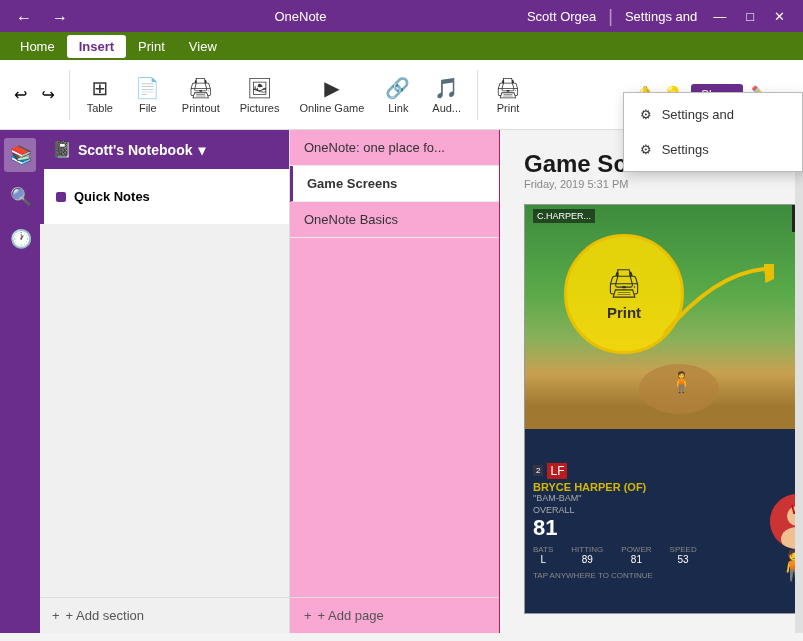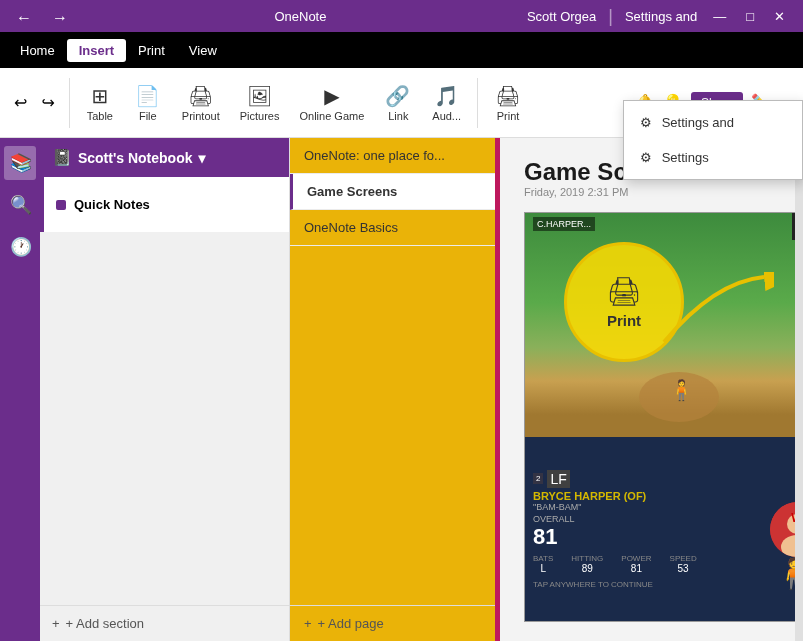--- a/index.html
+++ b/index.html
@@ -21,22 +21,22 @@
     }
     .titlebar-title { font-size: 13px; }
     .titlebar-controls { display: flex; gap: 4px; }
     .titlebar-controls button {
       background: none; border: none; color: white; font-size: 13px; cursor: pointer; padding: 2px 8px;
     }
     .titlebar-right { display: flex; align-items: center; gap: 8px; }
 
     
     .menubar {
-      background: #000000;
-      height: 36px;
+      background: #4d7c0f;
+      height: 28px;
       display: flex;
       align-items: center;
       padding: 0 8px;
       color: white;
     }
     .menubar-item {
       padding: 4px 12px;
       cursor: pointer;
       font-size: 13px;
       border-radius: 3px;
@@ -149,22 +149,22 @@
       align-items: center;
       gap: 6px;
       cursor: pointer;
       color: #555;
       font-size: 13px;
     }
 
     
     .pages-panel {
       width: 210px;
-      background: #eab308;
-      border-right: 5px solid #be185d;
+      background: #f9a8d4;
+      border-right: 1px solid #be185d;
       display: flex;
       flex-direction: column;
     }
     .page-list { flex: 1; overflow-y: auto; }
     .page-item {
       padding: 10px 14px;
       cursor: pointer;
       font-size: 13px;
       color: #333;
       border-bottom: 1px solid #ebebeb;
@@ -432,21 +432,21 @@
       <span>+ Add page</span>
     </div>
   </div>
 
   <div class="content-area">
     <div class="page-title-area">
       <div class="page-title-text">Game Screens</div>
       <div class="page-meta">
         <span>Friday,</span>
         <span>2019</span>
-        <span>2:31 PM</span>
+        <span>5:31 PM</span>
       </div>
     </div>
 
     
     <div style="position:relative;display:inline-block;">
       
       <div class="screenshot-container">
 
         <div class="baseball-field">
           <div style="position:absolute;top:4px;left:8px;color:white;font-size:9px;background:rgba(0,0,0,0.5);padding:2px 4px;">C.HARPER...</div>
@@ -459,21 +459,21 @@
           <div style="position:absolute;bottom:15px;left:50%;transform:translateX(-50%);width:80px;height:50px;background:rgba(180,130,60,0.7);border-radius:50%;"></div>
 
           <div style="position:absolute;bottom:35px;left:47%;color:white;font-size:20px;">🧍</div>
 
         </div>
 
         <div class="player-card">
           <div class="player-info">
             <div style="display:flex;align-items:center;gap:4px;margin-bottom:2px;">
               <span style="background:#334;color:white;font-size:8px;padding:1px 3px;">2</span>
-              <span style="background:#404040;color:white;font-size:14px;padding:1px 3px;">LF</span>
+              <span style="background:#b91c1c;color:white;font-size:12px;padding:1px 3px;">LF</span>
             </div>
             <div class="player-name">BRYCE HARPER (OF)</div>
             <div style="font-size:9px;color:#aaa;">"BAM-BAM"</div>
             <div style="font-size:9px;color:#aaa;margin-top:2px;">OVERALL</div>
             <div class="player-overall">81</div>
             <div style="display:flex;gap:18px;margin-top:4px;">
               <div style="text-align:center;">
                 <div style="font-size:8px;color:#888;">BATS</div>
                 <div style="font-size:10px;color:white;">L</div>
               </div>

